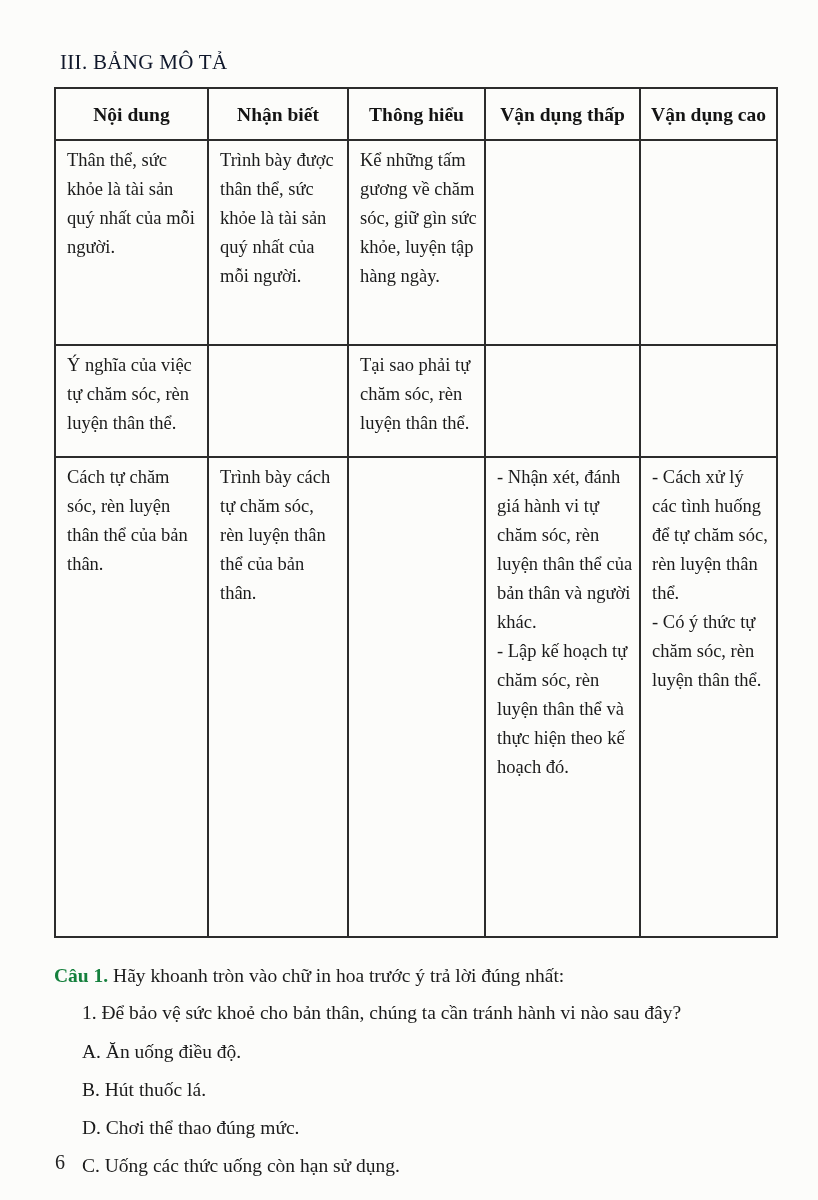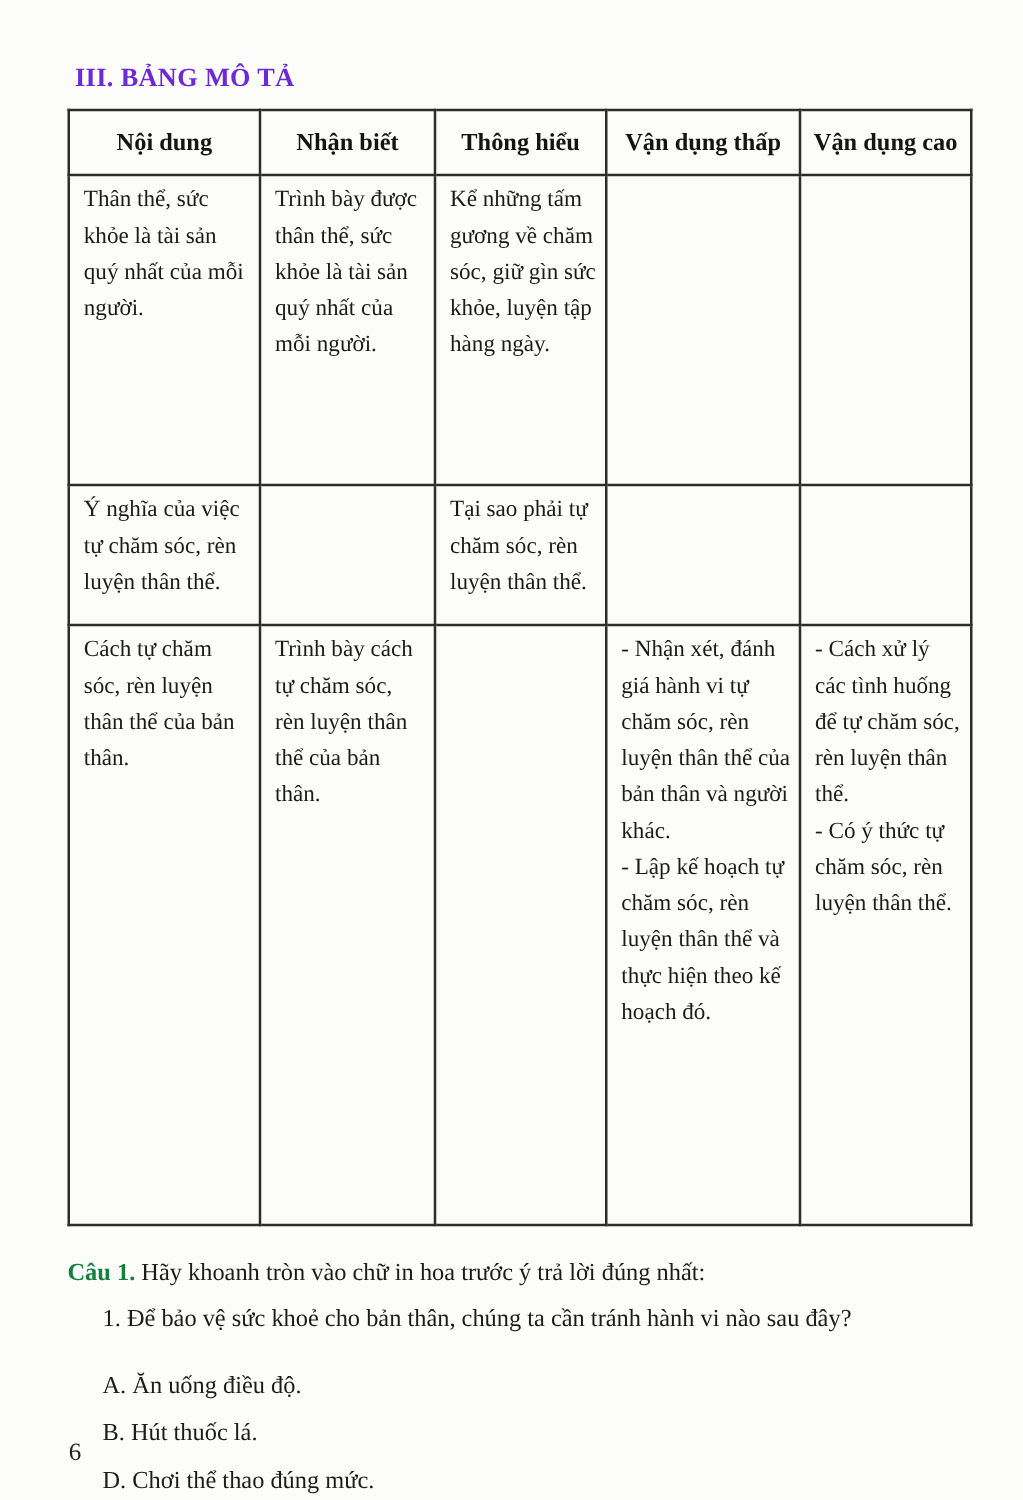--- a/index.html
+++ b/index.html
@@ -16,24 +16,24 @@
     width: 818px;
     height: 1200px;
     background: #fcfcfa;
     overflow: hidden;
   }
   .content {
     padding: 50px 44px 0 54px;
   }
   .section-title {
     font-size: 21px;
-    font-weight: bold;
+    font-weight: normal;
     margin: 0 0 12px 6px;
     letter-spacing: 0.3px;
-    color: #6d28d9;
+    color: #0f172a;
   }
   table.desc-table {
     border-collapse: collapse;
     width: 722px;
     table-layout: fixed;
     margin-left: 0;
   }
   .desc-table th, .desc-table td {
     border: 2px solid #2c2c2c;
   }
@@ -47,33 +47,33 @@
     padding: 2px 6px;
     color: #141414;
   }
   .desc-table td {
     vertical-align: top;
     font-size: 18.5px;
     line-height: 29px;
     padding: 5px 6px 4px 11px;
   }
   .desc-table td p { margin: 0; }
-  tr.row-1 { height: 248px; }
+  tr.row-1 { height: 205px; }
   tr.row-2 { height: 112px; }
   tr.row-3 { height: 480px; }
 
   .section4 { margin-top: 24px; }
   .section4 .section-title { margin: 0 0 10px 6px; }
   .exline {
     font-size: 19.5px;
     line-height: 28px;
     margin: 0 0 9px 0;
   }
   .exline b { color: #15803d; }
-  .q-indent { margin-left: 28px; margin-bottom: 25px; }
+  .q-indent { margin-left: 28px; margin-bottom: 11px; }
   .option { margin-left: 28px; margin-bottom: 10px; }
   .page-number {
     position: absolute;
     left: 55px;
     bottom: 26px;
     font-size: 20px;
     color: #222;
   }
 </style>
 </head>

